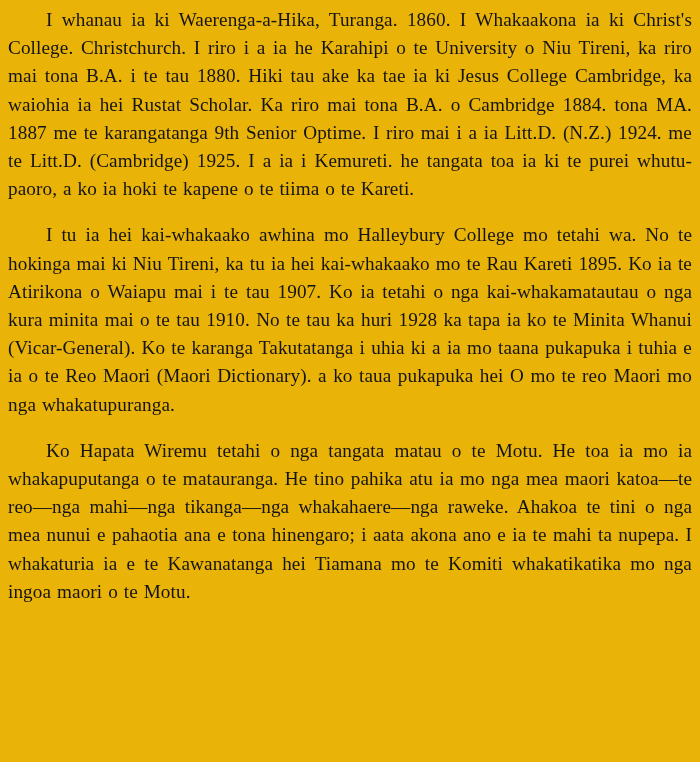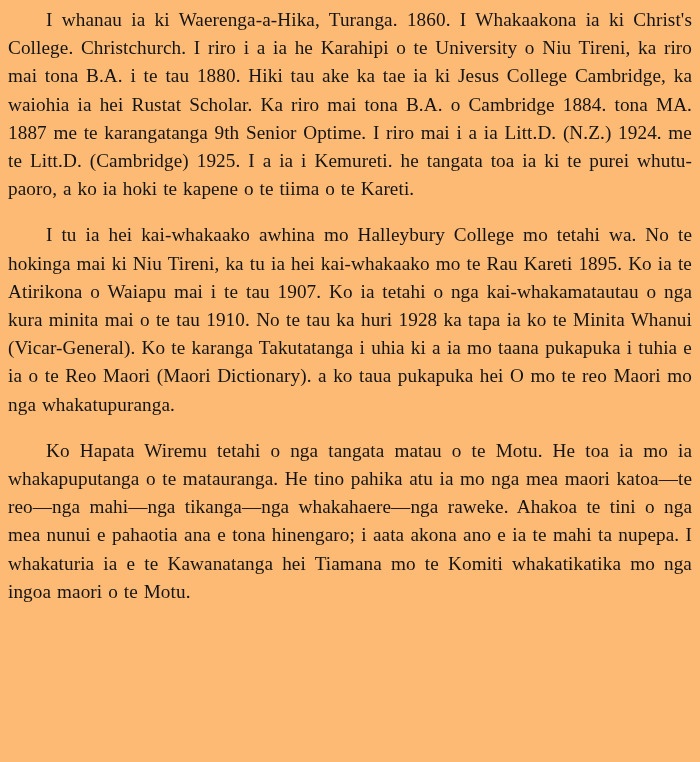--- a/index.html
+++ b/index.html
@@ -12,21 +12,21 @@
     height: 762px;
     overflow: hidden;
     font-family: "Liberation Serif", serif;
     color: #111111;
   }
   .page {
     width: 700px;
     height: 762px;
     box-sizing: border-box;
     padding: 6px 8px 0 8px;
-    background: #fdba74;
+    background: #eab308;
     position: relative;
   }
   .para {
     margin: 0 0 18px 0;
     text-align: justify;
     text-justify: inter-word;
     font-size: 19.2px;
     line-height: 28.2px;
     letter-spacing: 0.1px;
     word-spacing: 1.0px;

